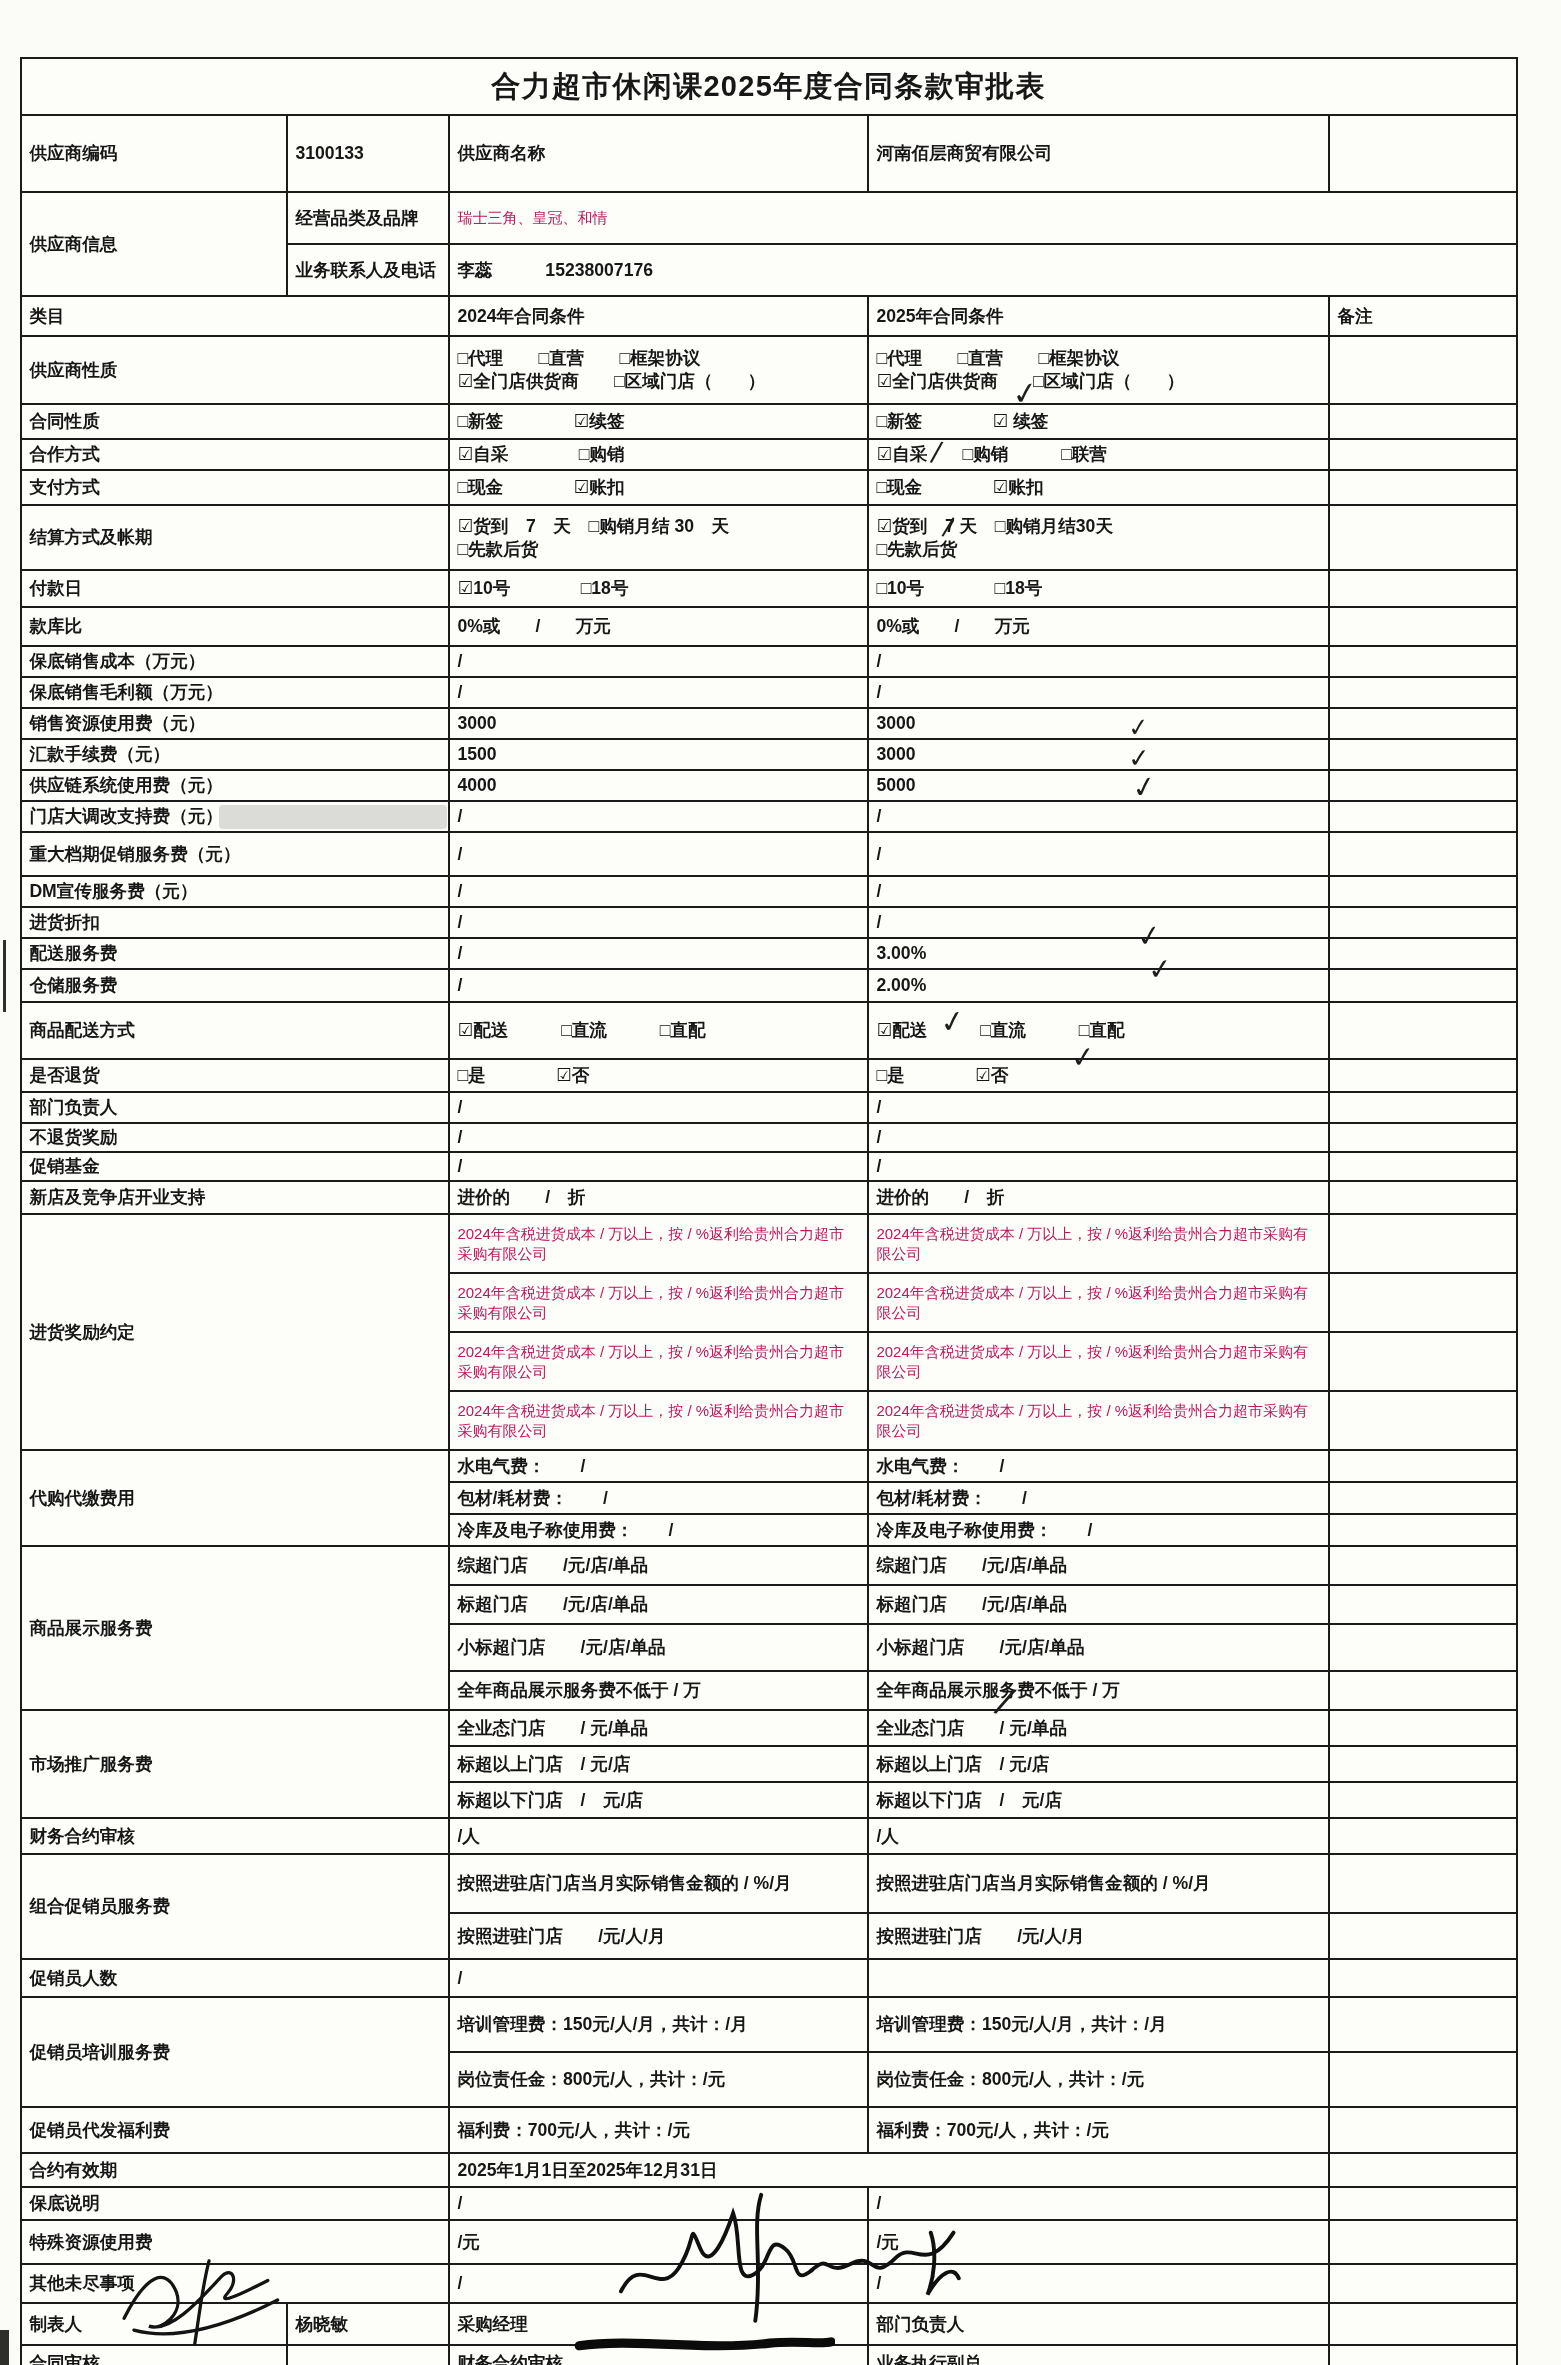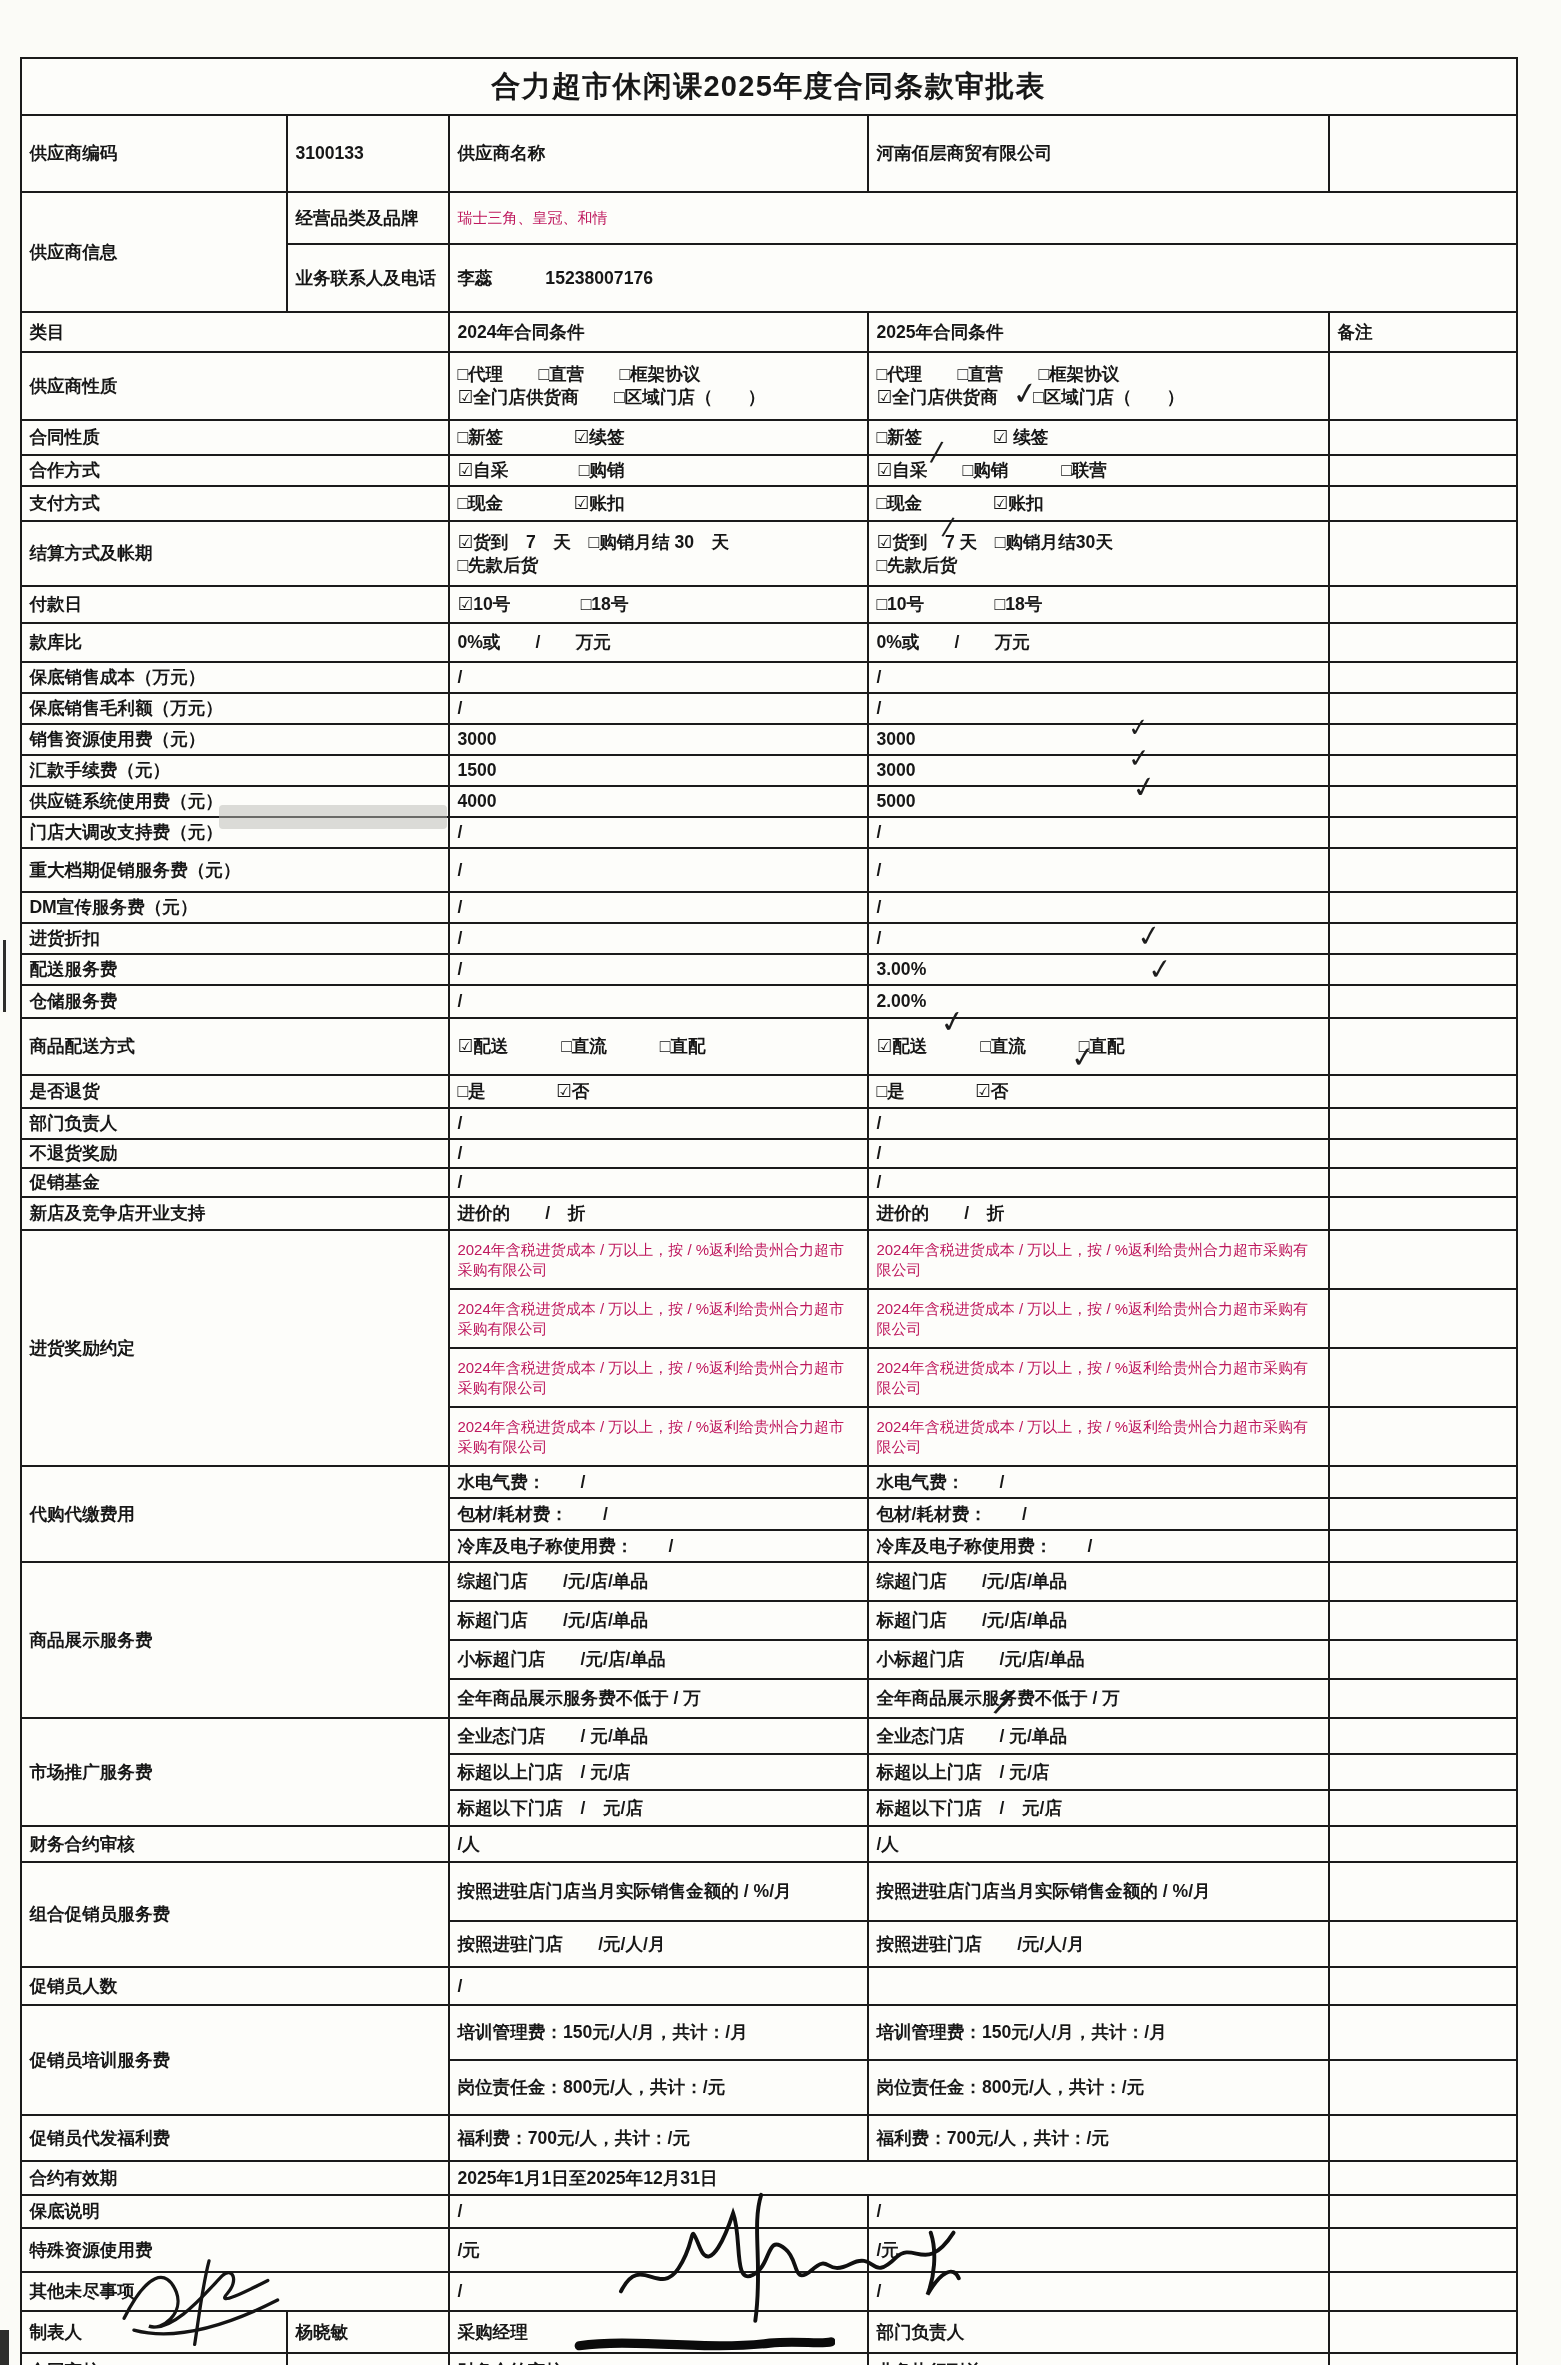--- a/index.html
+++ b/index.html
@@ -45,21 +45,21 @@
       <td class="lbl">供应商名称</td>
       <td class="lbl">河南佰层商贸有限公司</td>
       <td></td>
     </tr>
 
     <tr style="height:52px">
       <td class="c" rowspan="2">供应商信息</td>
       <td class="lbl">经营品类及品牌</td>
       <td class="lbl small" colspan="3">瑞士三角、皇冠、和情</td>
     </tr>
-    <tr style="height:68px">
+    <tr style="height:52px">
       <td class="lbl">业务联系人及电话</td>
       <td class="lbl" colspan="3">李蕊　　　15238007176</td>
     </tr>
 
     <tr style="height:40px">
       <td class="lbl" colspan="2">类目</td>
       <td class="lbl">2024年合同条件</td>
       <td class="lbl">2025年合同条件</td>
       <td class="lbl">备注</td>
     </tr>
@@ -265,21 +265,21 @@
       <td class="lbl" colspan="2" rowspan="4">商品展示服务费</td>
       <td class="lbl">综超门店　　/元/店/单品</td>
       <td class="lbl">综超门店　　/元/店/单品</td>
       <td></td>
     </tr>
     <tr style="height:39px">
       <td class="lbl">标超门店　　/元/店/单品</td>
       <td class="lbl">标超门店　　/元/店/单品</td>
       <td></td>
     </tr>
-    <tr style="height:39px">
+    <tr style="height:47px">
       <td class="lbl">小标超门店　　/元/店/单品</td>
       <td class="lbl">小标超门店　　/元/店/单品</td>
       <td></td>
     </tr>
     <tr style="height:39px">
       <td class="lbl">全年商品展示服务费不低于 / 万</td>
       <td class="lbl">全年商品展示服务费不低于 / 万</td>
       <td></td>
     </tr>
 

